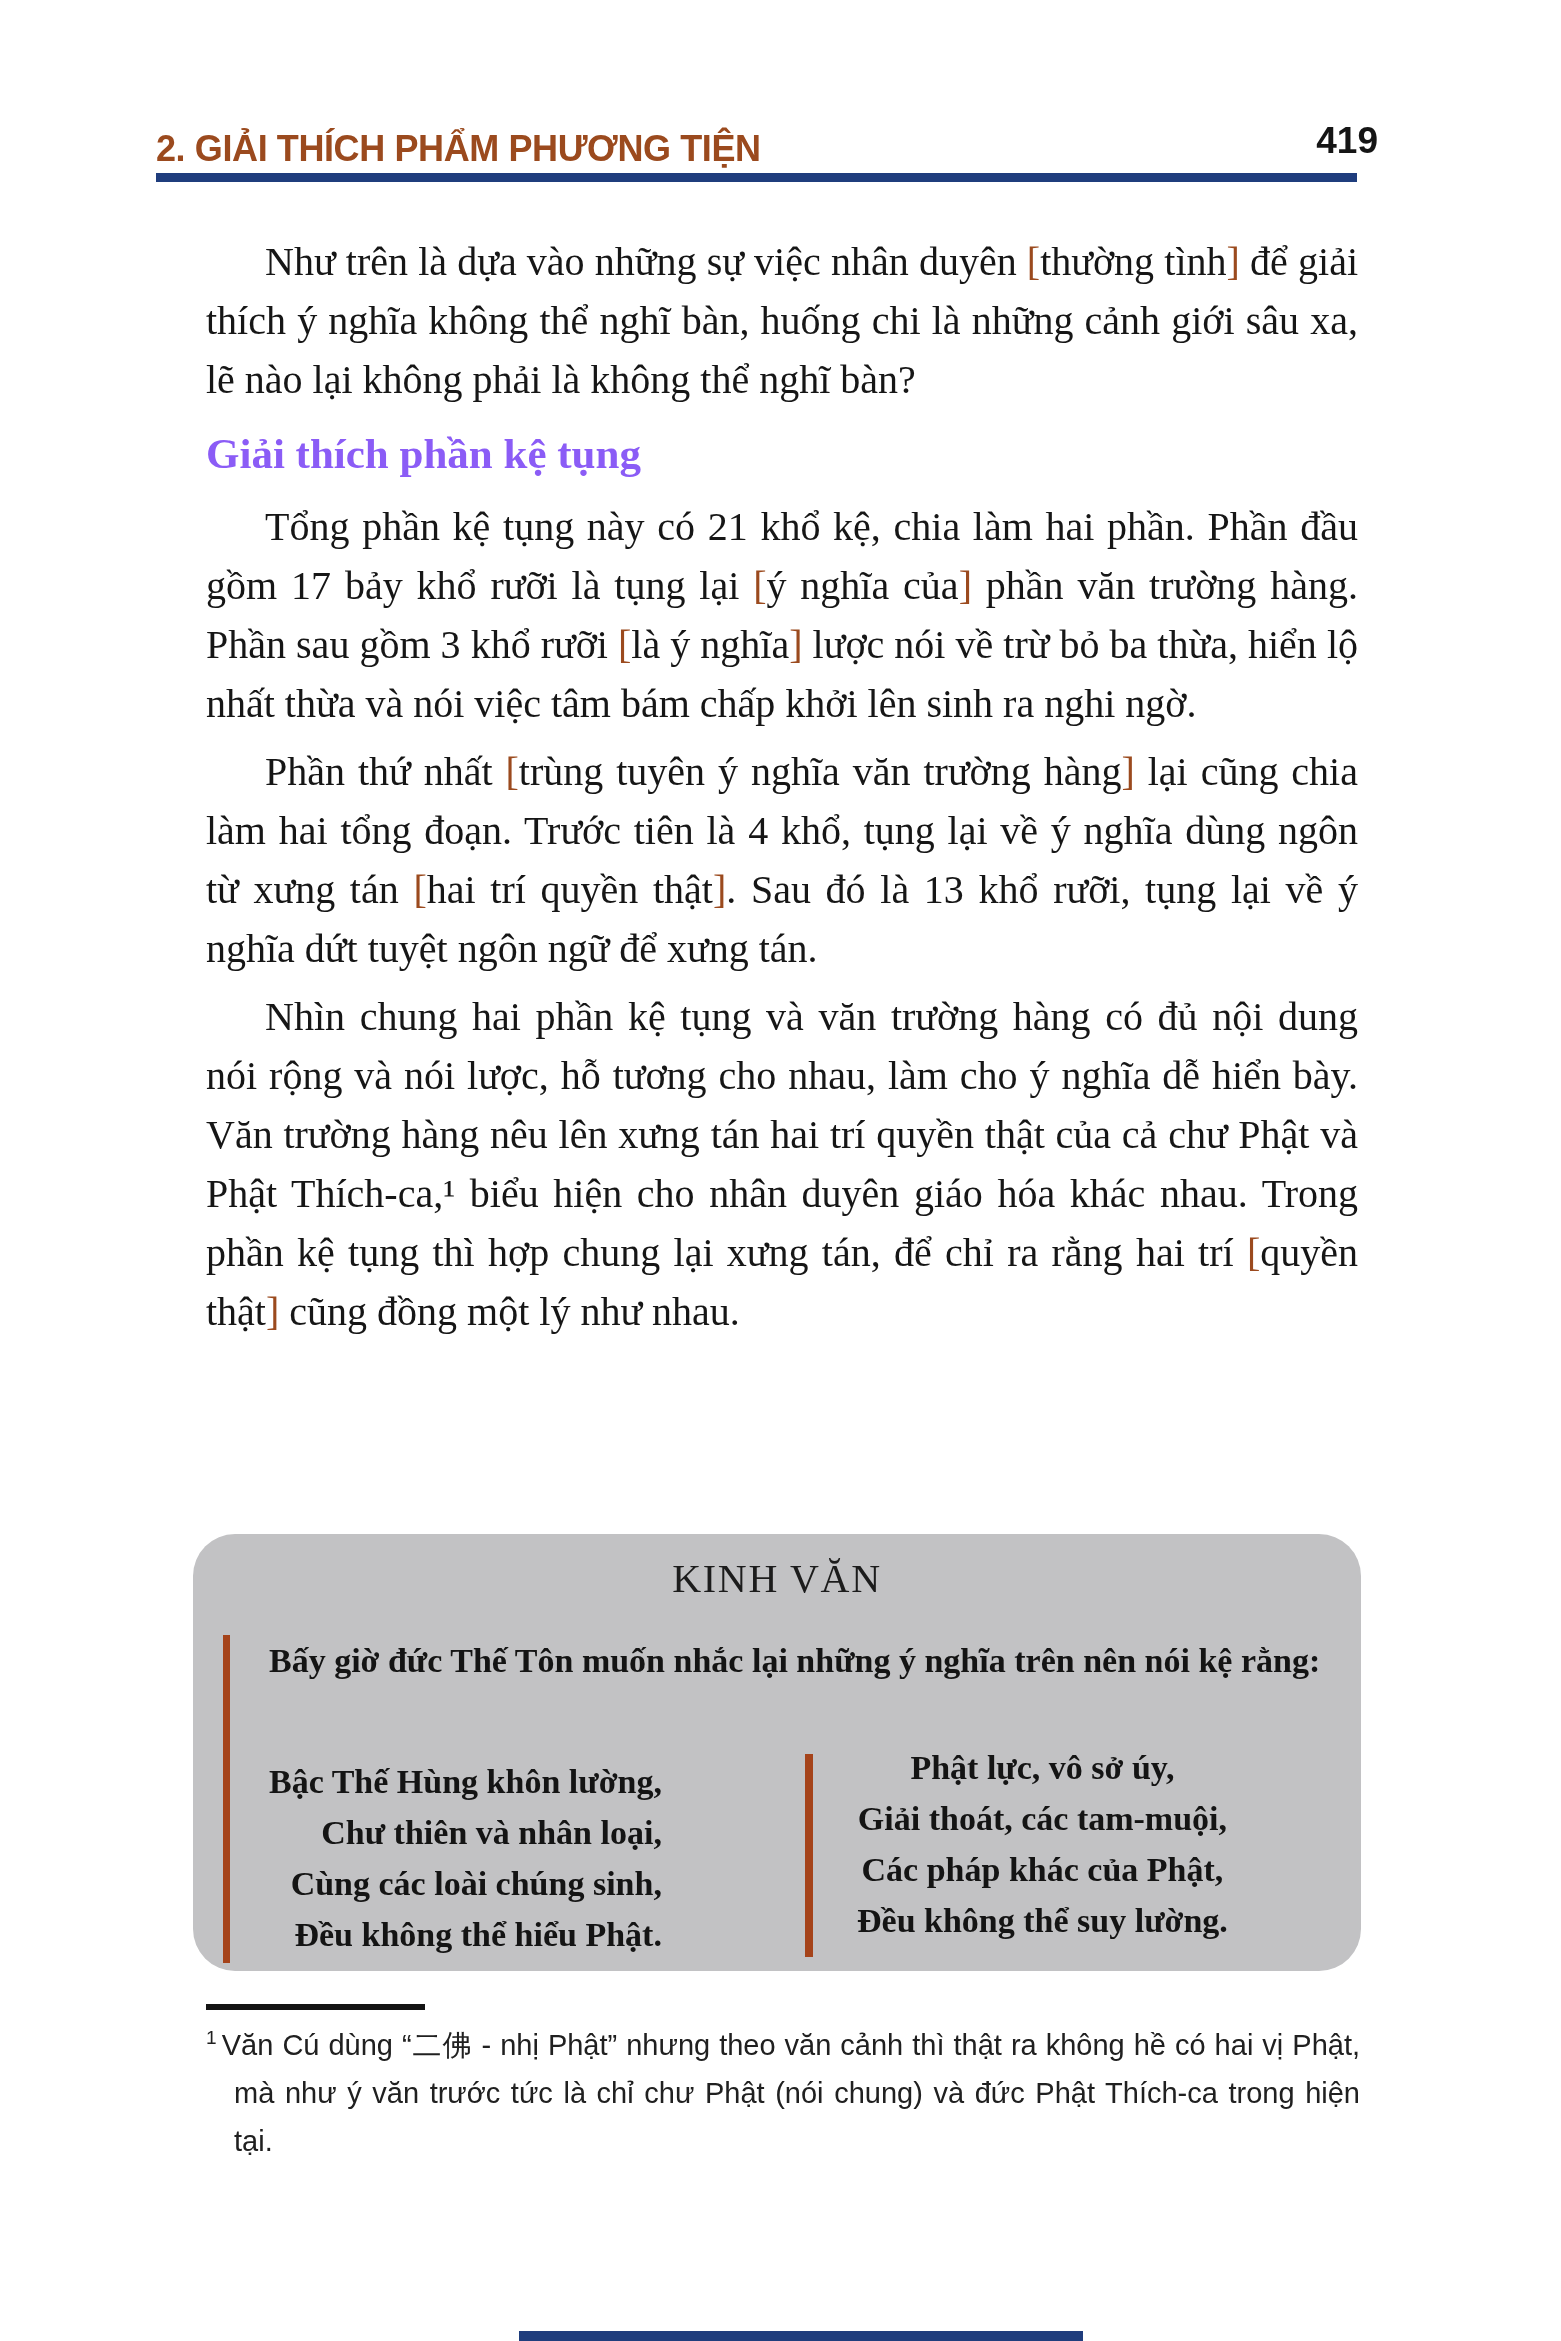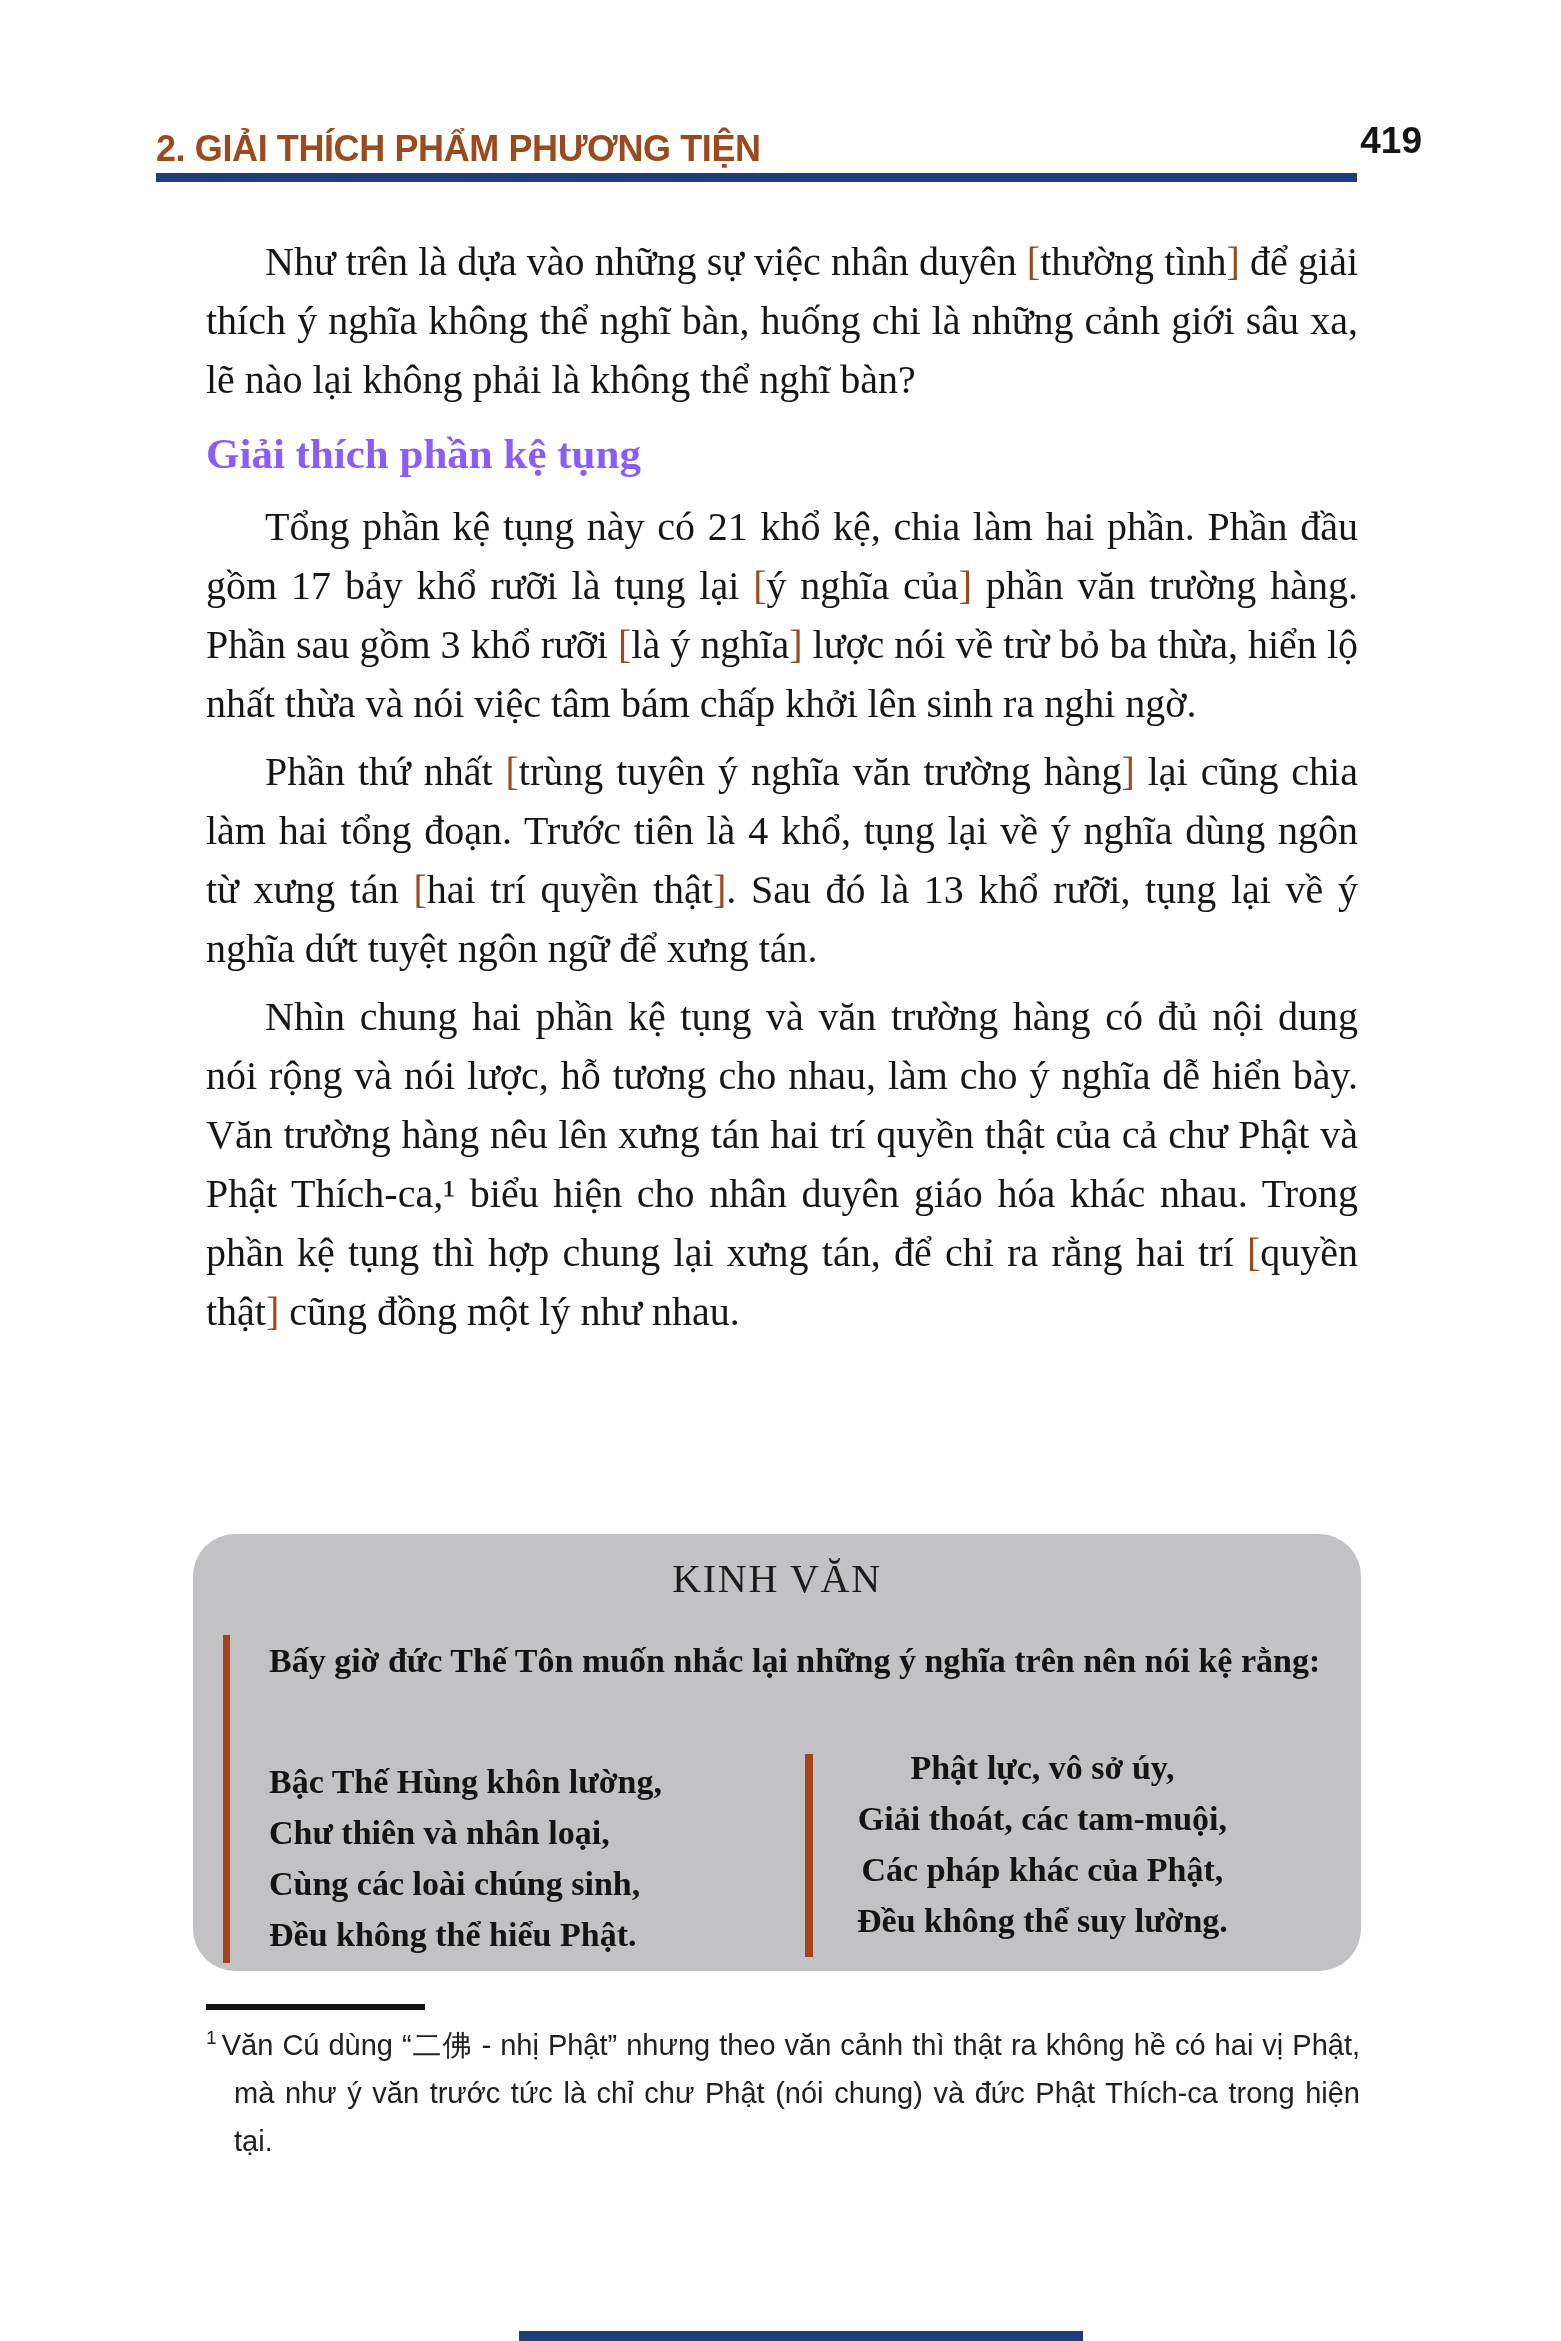--- a/index.html
+++ b/index.html
@@ -3,21 +3,21 @@
 <meta charset="utf-8">
 <style>
   html,body{margin:0;padding:0;background:#ffffff;}
   body{width:1561px;height:2342px;position:relative;overflow:hidden;
        font-family:"Liberation Serif",serif;color:#161616;}
 
   
   .chapter-title{position:absolute;left:156px;top:128px;
        font-family:"Liberation Sans",sans-serif;font-weight:bold;
        font-size:36px;letter-spacing:-0.4px;color:#9b4a1e;white-space:nowrap;}
-  .page-number{position:absolute;left:1354px;top:120px;width:68px;text-align:right;
+  .page-number{position:absolute;left:1310px;top:120px;width:68px;text-align:right;
        font-family:"Liberation Sans",sans-serif;font-weight:bold;
        font-size:37px;color:#151515;}
   .header-rule{position:absolute;left:156px;top:173px;width:1201px;height:8.7px;
        background:#1f3d7d;}
 
   
   .body-text{position:absolute;left:206px;top:232px;width:1152px;
        font-size:40px;line-height:59px;text-align:justify;}
   .body-text p{margin:0 0 8.7px 0;text-indent:59px;}
   .section-heading{font-weight:bold;font-size:43px;line-height:66px;
@@ -29,21 +29,21 @@
        background:#c2c2c4;border-radius:42px;}
   .kinh-title{position:absolute;left:0;top:21px;width:100%;text-align:center;
        font-weight:normal;font-size:40px;letter-spacing:1.7px;color:#1c1c1c;}
   .red-bar{position:absolute;width:7.8px;background:#a5431a;}
   .bar1{left:29.5px;top:101px;height:328px;}
   .bar2{left:612px;top:220px;height:203px;}
   .kinh-intro{position:absolute;left:76px;top:97px;width:1069px;
        font-weight:bold;font-size:34px;line-height:59px;text-align:justify;color:#141414;}
   .verse-col{position:absolute;font-weight:bold;font-size:34px;line-height:51px;
        color:#141414;white-space:nowrap;}
-  .verse-left{left:76px;top:222px;}
+  .verse-left{left:76px;top:222px;text-align:right;}
   .verse-right{left:664px;top:208px;text-align:center;}
 
   
   .footnote-rule{position:absolute;left:206px;top:2004px;width:219px;height:6px;
        background:#141414;}
   .footnote{position:absolute;left:206px;top:2021px;width:1154px;box-sizing:border-box;
        font-family:"Liberation Sans",sans-serif;font-size:29px;line-height:48px;
        color:#202020;text-align:justify;padding-left:28px;text-indent:-28px;}
   .footnote sup{font-size:19px;line-height:0;margin-right:5.2px;}
 

